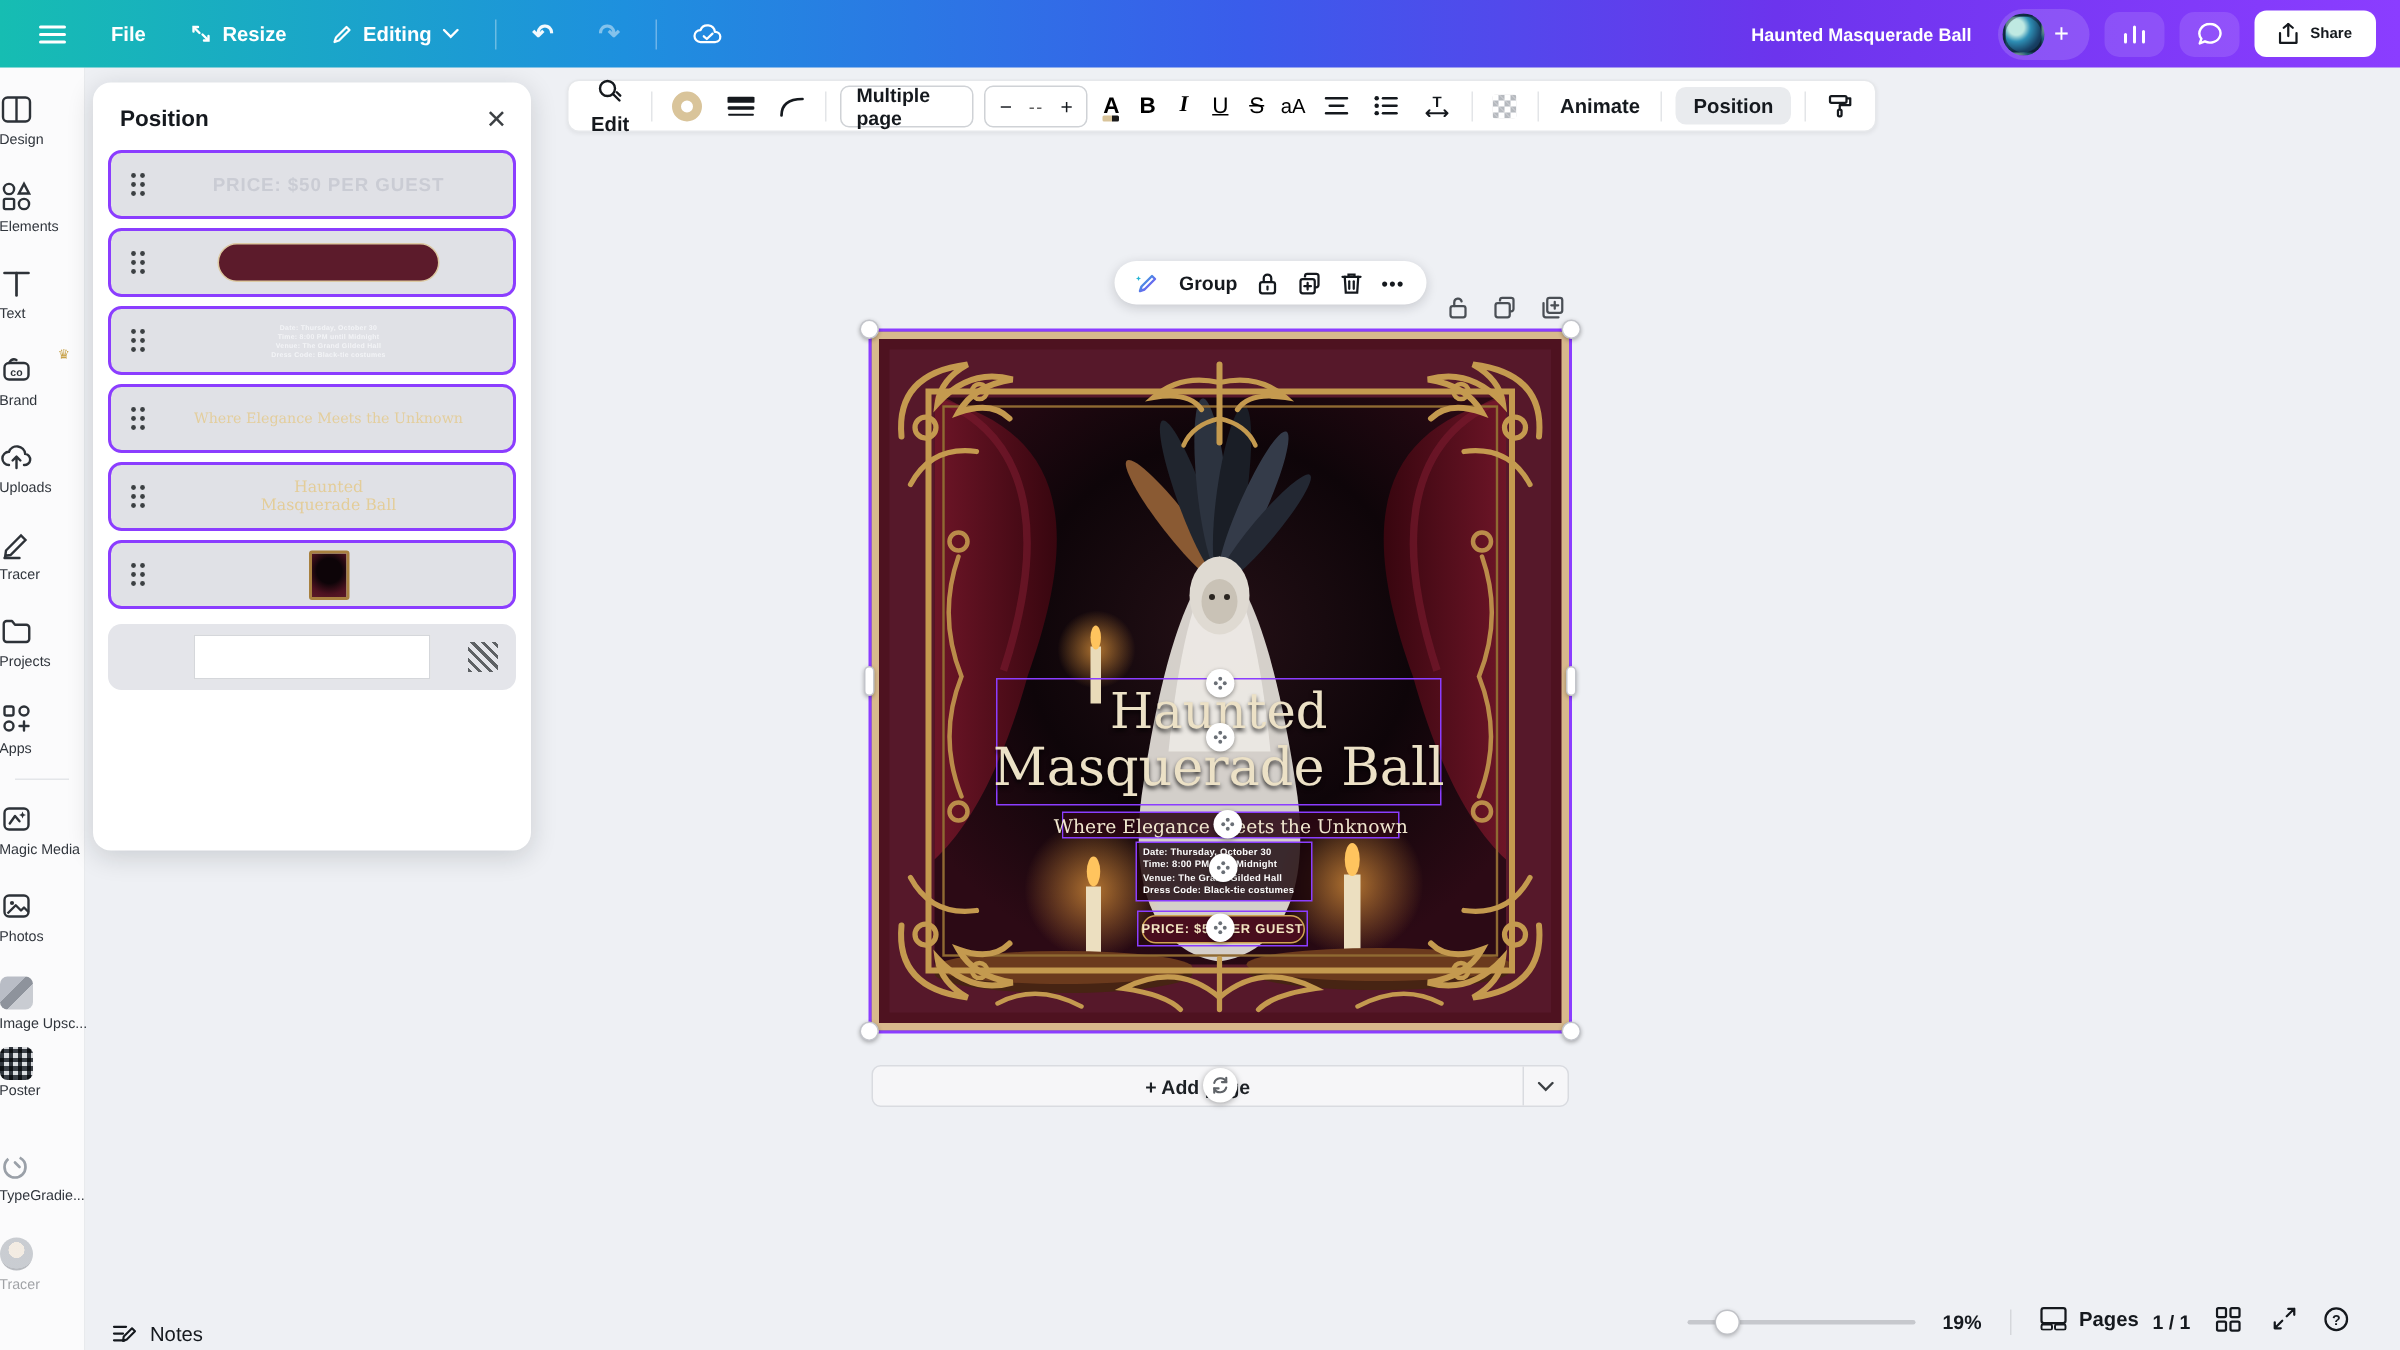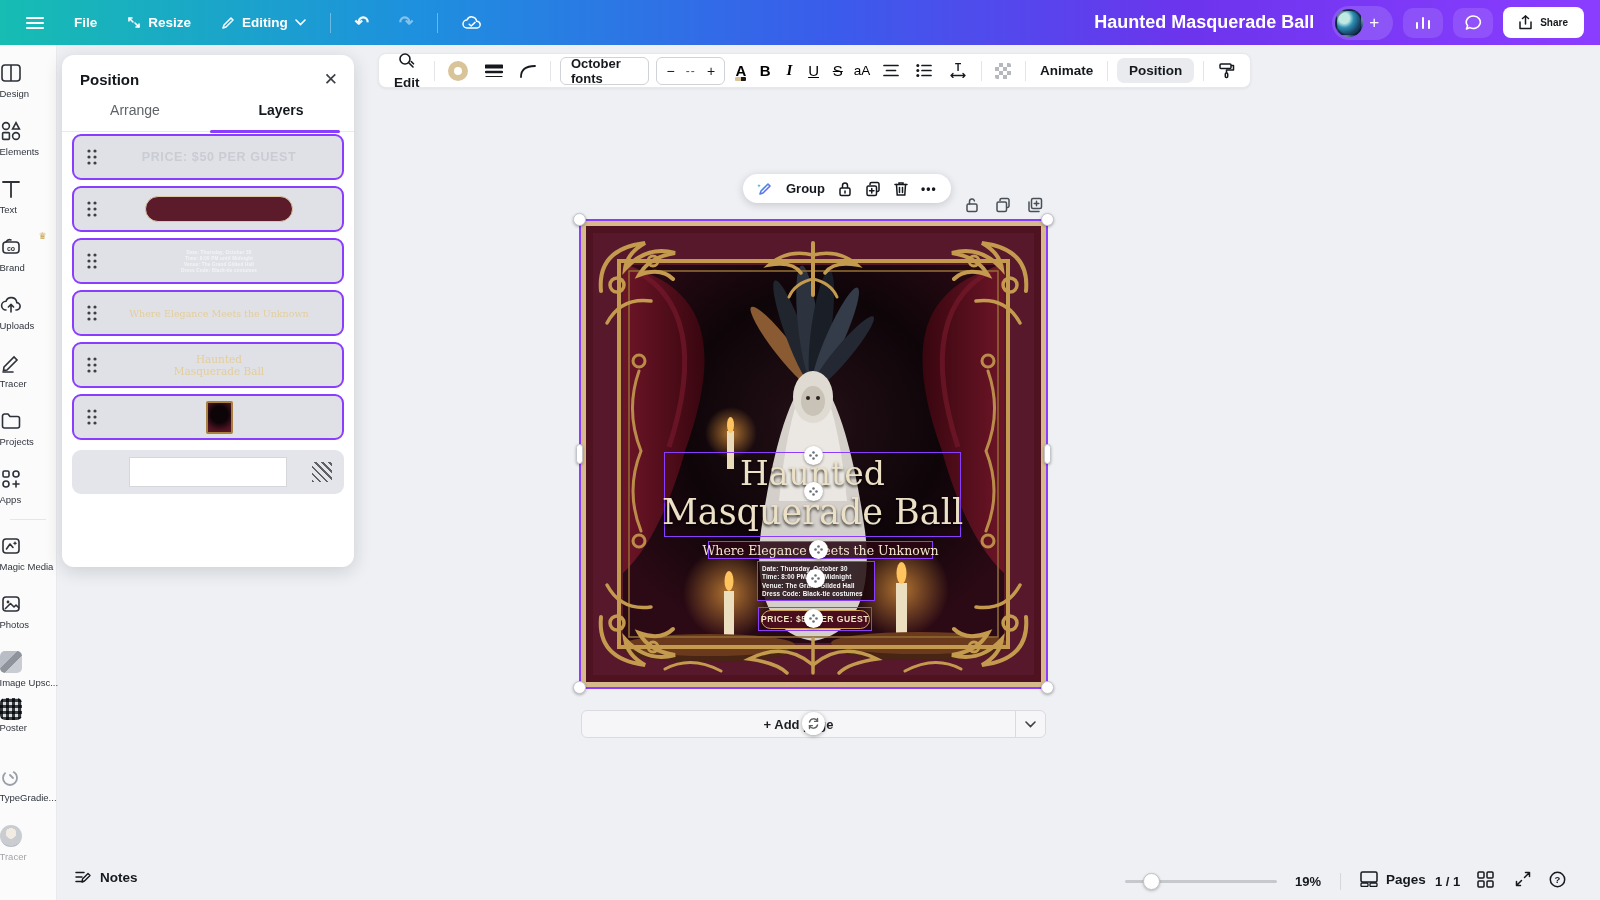--- a/index.html
+++ b/index.html
@@ -9,21 +9,21 @@
   
   .topbar { position:absolute; left:0; top:0; width:1600px; height:45px;
     background:linear-gradient(90deg,#16bdb2 0%,#1e90de 26%,#3a5ceb 52%,#6c34ed 74%,#8b3dff 100%);
     display:flex; align-items:center; color:#fff; z-index:50; }
   .tb-left { display:flex; align-items:center; gap:6px; padding-left:14px; }
   .tb-btn { display:flex; align-items:center; gap:7px; padding:7px 12px; border-radius:8px; font-size:13.5px; font-weight:700; cursor:pointer; white-space:nowrap; }
   .tb-divider { width:1px; height:20px; background:rgba(255,255,255,.35); margin:0 6px; }
   .undo { font-size:17px; opacity:.95; }
   .redo { font-size:17px; opacity:.45; }
   .tb-right { margin-left:auto; display:flex; align-items:center; gap:10px; padding-right:16px; }
-  .doc-title { font-size:18px; font-weight:700; margin-right:8px; }
+  .doc-title { font-size:12px; font-weight:700; margin-right:8px; }
   .avatar-group { display:flex; align-items:center; gap:2px; background:rgba(255,255,255,.14); border-radius:20px; padding:3px 10px 3px 3px; }
   .avatar { width:28px; height:28px; border-radius:50%; border:2px solid rgba(0,0,0,.35);
     background:radial-gradient(circle at 30% 30%, #bfe9e2 0 22%, #2e8fb5 40%, #173f63 70%, #0c2b46 100%); }
   .plus-btn { font-size:17px; font-weight:400; color:#fff; padding:0 4px; }
   .pill-icon { width:40px; height:30px; border-radius:10px; background:rgba(255,255,255,.12); display:flex; align-items:center; justify-content:center; }
   .share-btn { display:flex; align-items:center; gap:8px; background:#fff; color:#15191e; font-size:10px; font-weight:700; padding:8px 16px; border-radius:8px; cursor:pointer; }
 
   
   .sidebar { position:absolute; left:0; top:45px; width:57px; height:855px; background:#fbfbfc; border-right:1px solid #e8eaed; display:flex; flex-direction:column; align-items:center; padding-top:6px; z-index:40; }
   .sb-item { width:57px; height:58px; display:flex; flex-direction:column; align-items:flex-start; justify-content:center; gap:4px; cursor:pointer; color:#2d3238; position:relative; }
@@ -122,21 +122,21 @@
   .grp-dot svg { display:block; }
   .rotate-hdl { position:absolute; width:23px; height:23px; border-radius:50%; background:#fff; box-shadow:0 1px 4px rgba(0,0,0,.35); z-index:39; display:flex; align-items:center; justify-content:center; cursor:grab; }
 
   
   .add-page { position:absolute; left:524px; top:665px; width:465px; height:28px; background:#f6f6f8; border:1px solid #d9dbe0; border-radius:6px; display:flex; align-items:center; z-index:31; cursor:pointer; }
   .add-page-main { flex:1; text-align:center; font-size:13px; font-weight:700; color:#1c2025; }
   .add-page-dd { width:30px; height:100%; border-left:1px solid #d9dbe0; display:flex; align-items:center; justify-content:center; color:#3c4044; }
 
   
   .bottombar { position:absolute; left:0; bottom:0; width:1543px; height:38px; z-index:42; }
-  .notes { position:absolute; left:18px; top:8px; display:flex; align-items:center; gap:8px; font-size:13.5px; font-weight:700; color:#15191e; cursor:pointer; }
+  .notes { position:absolute; left:18px; top:20px; display:flex; align-items:center; gap:8px; font-size:13.5px; font-weight:400; color:#15191e; cursor:pointer; }
   .zoom-track { position:absolute; left:1068px; top:18px; width:152px; height:3px; background:#c6c8cd; border-radius:2px; cursor:pointer; }
   .zoom-knob { position:absolute; left:1086px; top:11px; width:17px; height:17px; border-radius:50%; background:#fff; border:1px solid #c0c2c7; box-shadow:0 1px 3px rgba(0,0,0,.25); cursor:grab; }
   .zoom-val { position:absolute; left:1238px; top:12px; font-size:13px; font-weight:700; color:#15191e; }
   .bb-div { position:absolute; left:1283px; top:11px; width:1px; height:17px; background:#d5d7db; }
   .pages-btn { position:absolute; left:1303px; top:9px; display:flex; align-items:center; gap:8px; font-size:13.5px; font-weight:700; color:#15191e; cursor:pointer; }
   .page-ind { position:absolute; left:1378px; top:12px; font-size:13px; font-weight:600; color:#15191e; }
   .bb-icon { position:absolute; top:9px; color:#2e3338; cursor:pointer; }
 
   .icon-svg { display:block; }
 </style>
@@ -355,21 +355,21 @@
             </g>
           </svg>
       </div>
       <div class="ot-item">
         <svg class="icon-svg" width="16" height="14" viewBox="0 0 16 14">
             <path d="M1 13 Q1 2 15 2" fill="none" stroke="#15191e" stroke-width="1.8" stroke-linecap="round"></path>
           </svg>
       </div>
       <div class="ot-div"></div>
       <div class="font-box">
-          <span>October fonts</span>
+          <span>Multiple page</span>
         </div>
       <div class="size-box">
         <span>−</span>
         <span class="size-val">--</span>
         <span>+</span>
       </div>
       <div class="a-color">A</div>
       <div class="fmt">B</div>
       <div class="fmt it">I</div>
       <div class="fmt ul">U</div>
@@ -425,25 +425,20 @@
               <rect x="7.3" y="11" width="2.4" height="4.5" rx="1"></rect>
             </g>
           </svg>
       </div>
     </div>
 
     <div class="panel">
       <div class="panel-head">
         <span class="panel-title">Position</span>
         <span class="panel-close">✕</span>
-      </div>
-      <div class="panel-tabs">
-        <div class="panel-tab">Arrange</div>
-        <div class="panel-tab active">Layers</div>
-        <div class="tab-underline"></div>
       </div>
       <div class="layers">
         <div class="layer">
           <svg class="drag-dots" width="14" height="18" viewBox="0 0 14 18">
               <g fill="#3c4043">
                 <circle cx="4" cy="3" r="1.6"></circle>
                 <circle cx="10" cy="3" r="1.6"></circle>
                 <circle cx="4" cy="9" r="1.6"></circle>
                 <circle cx="10" cy="9" r="1.6"></circle>
                 <circle cx="4" cy="15" r="1.6"></circle>

